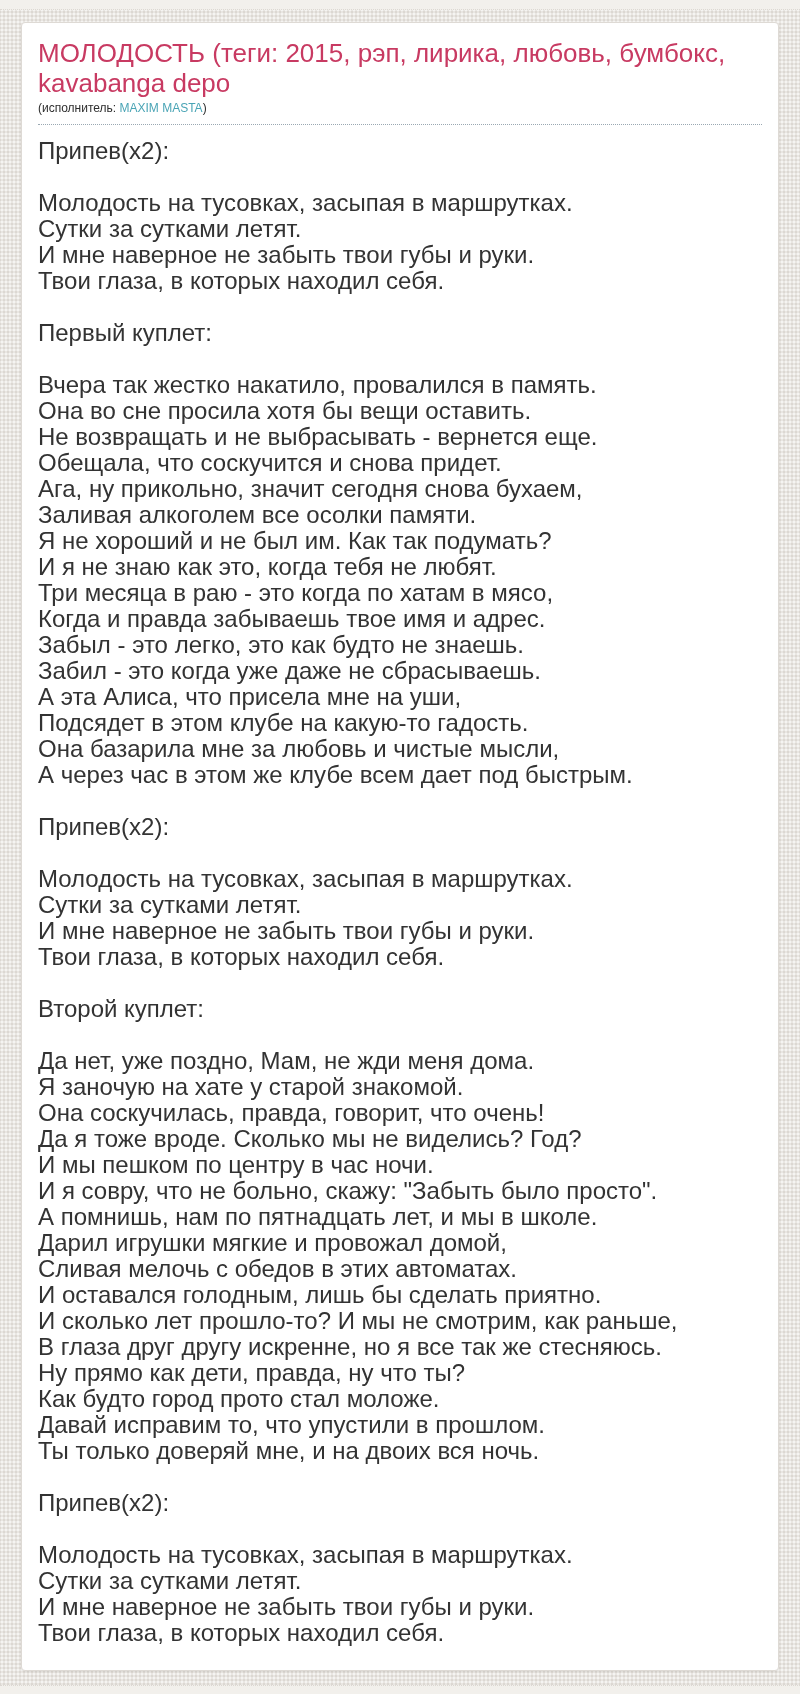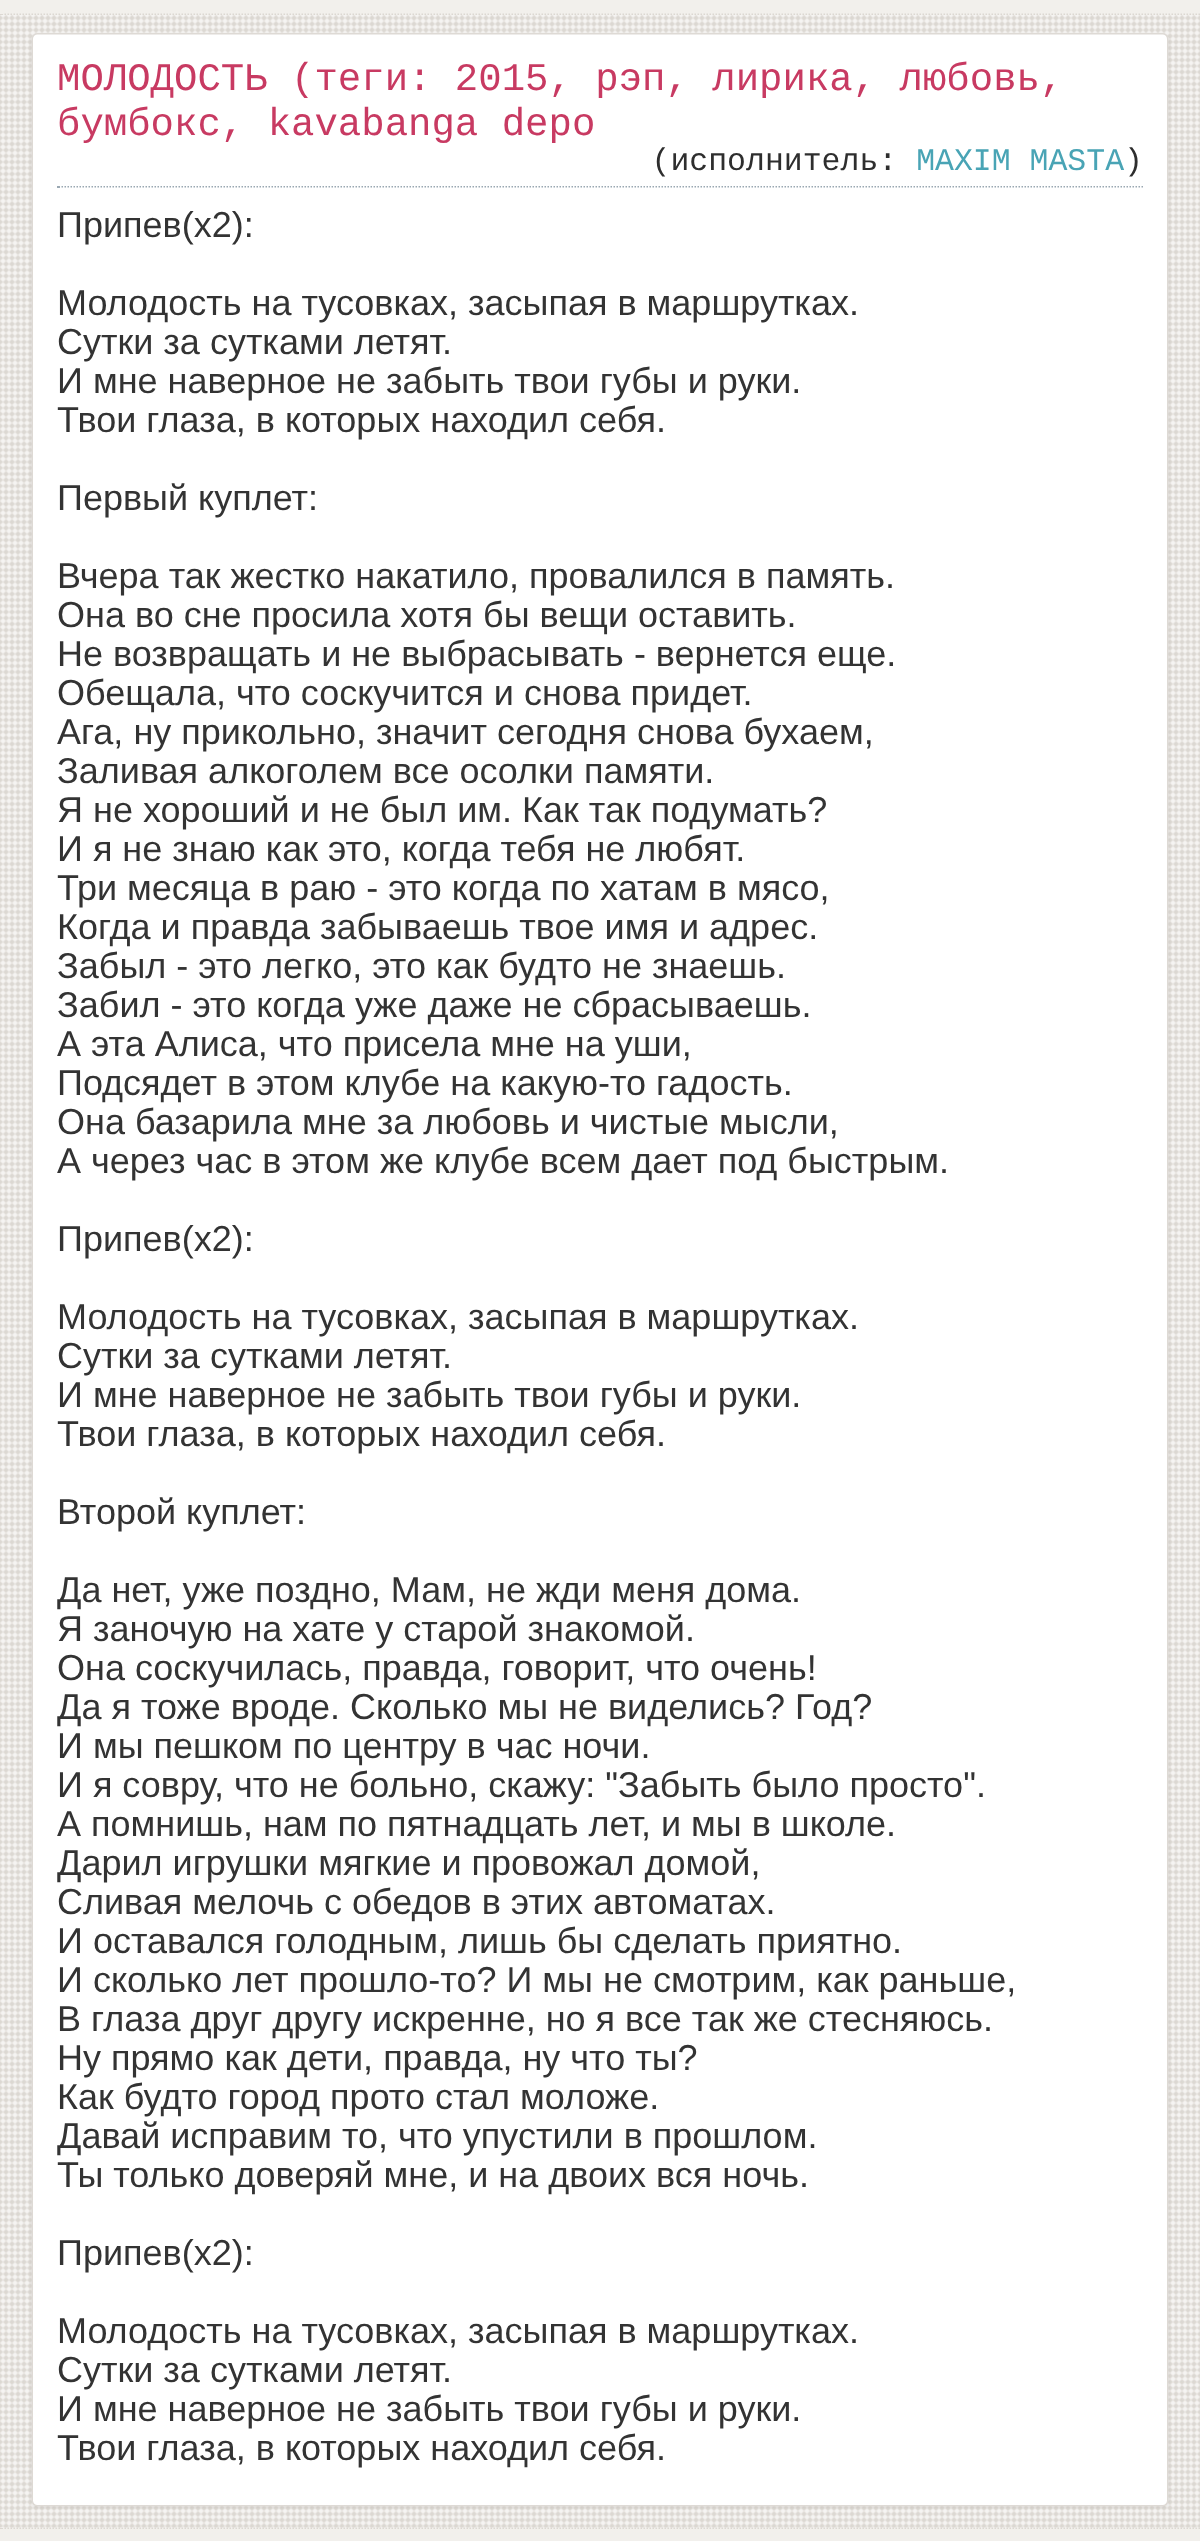--- a/index.html
+++ b/index.html
@@ -46,35 +46,33 @@
     background: var(--card-bg, #ffffff);
     border: 1px solid #dedad5;
     border-radius: 4px;
     box-shadow: 0 1px 2px rgba(0,0,0,0.06);
     padding: 15px 16px 24px 16px;
     z-index: 1;
   }
   .song-header {
     border-bottom: 1px dotted var(--separator, #9aa8b2);
     padding-bottom: 6px;
-    font-family: Liberation Mono, monospace;
   }
   .song-title {
     margin: 0;
     font-size: 26px;
     line-height: 30px;
     font-weight: 400;
     color: var(--title, #c83a62);
   }
   .artist-line {
-    font-size: 21px;
+    font-size: 12px;
     line-height: 19px;
     color: #2e2e2e;
     margin-top: 1px;
-    text-align: right;
   }
   .artist-link {
     color: var(--artist-link, #49a4b5);
     text-decoration: none;
     cursor: pointer;
   }
   .lyrics {
     margin-top: 13px;
     font-size: 24px;
     line-height: 26px;

